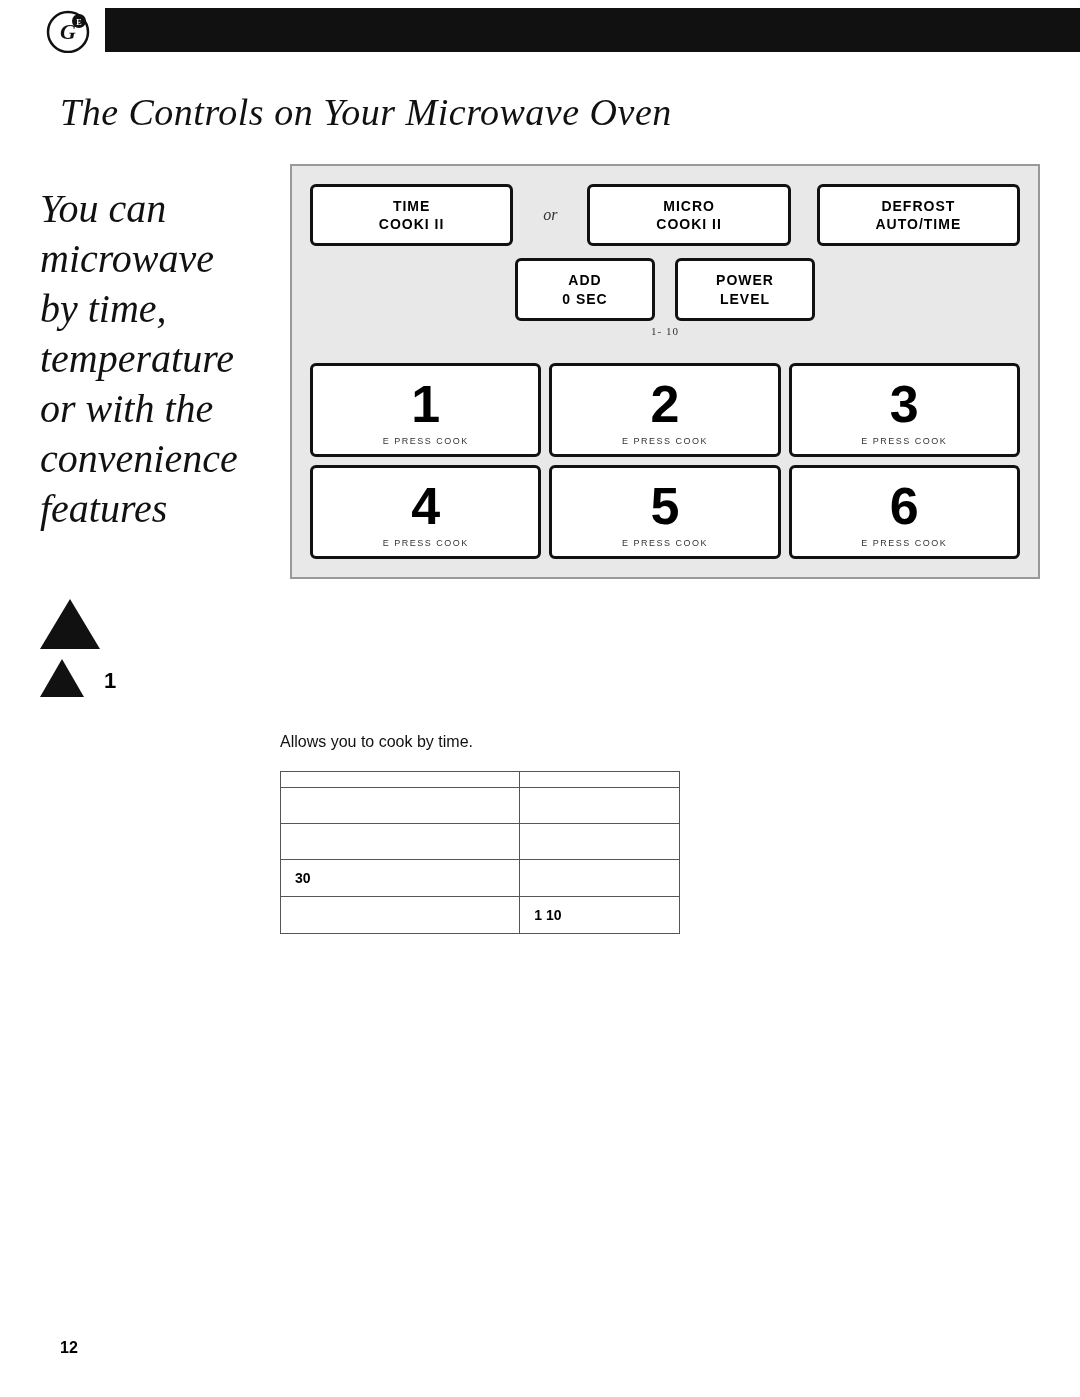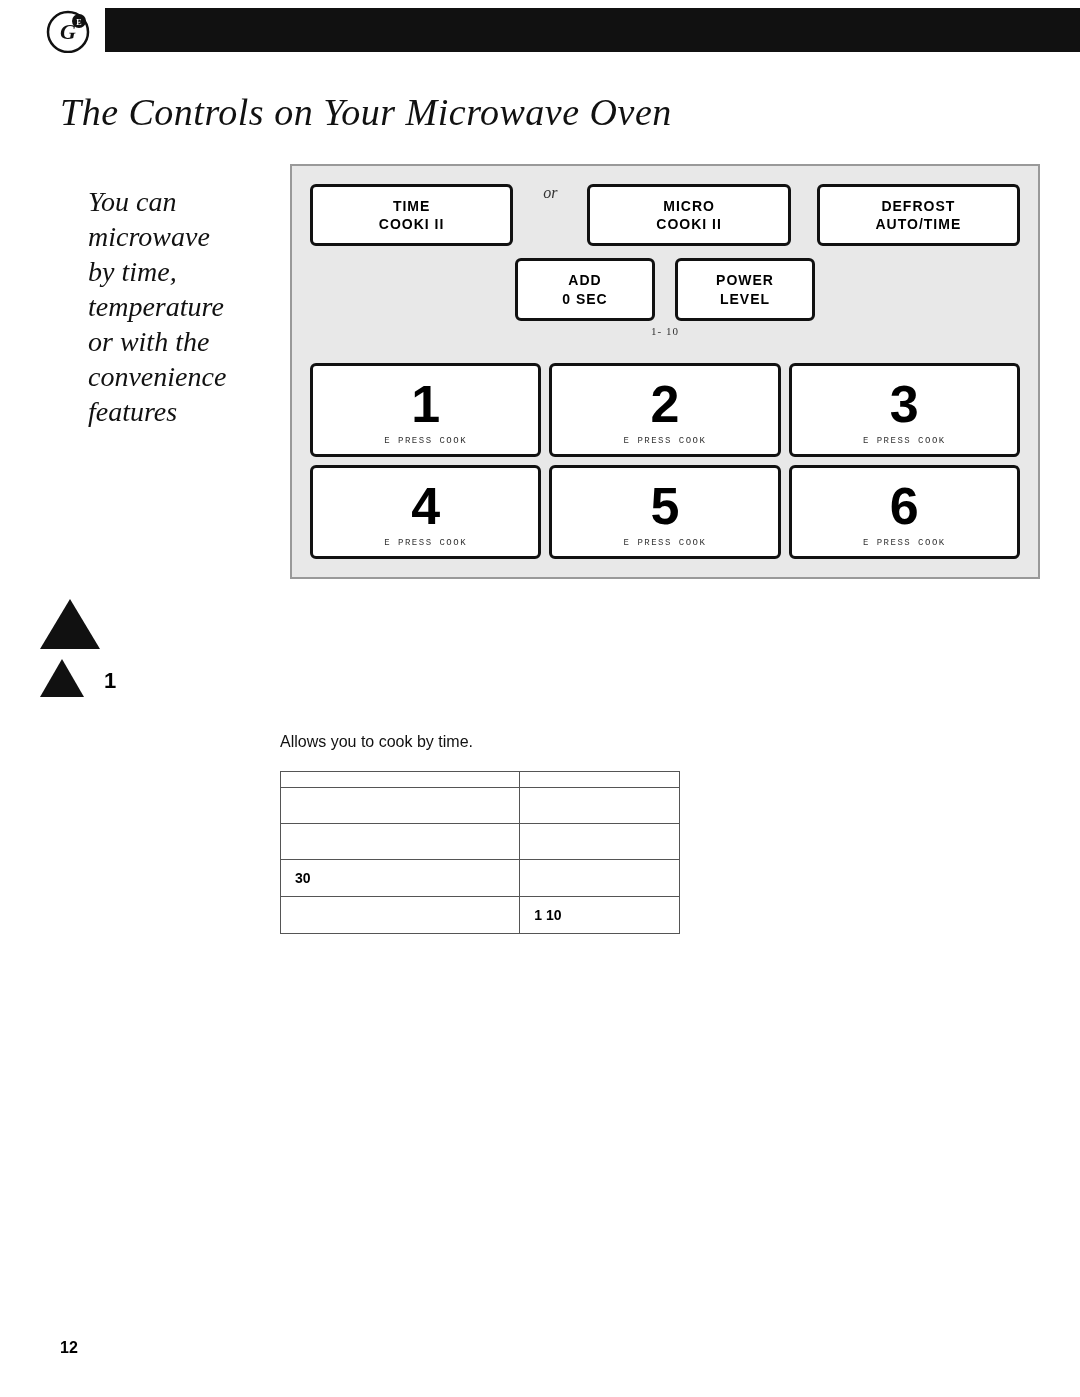--- a/index.html
+++ b/index.html
@@ -58,46 +58,45 @@
     }
 
     
     .left-text {
       width: 220px;
       flex-shrink: 0;
       padding-top: 20px;
     }
 
     .left-text h2 {
-      font-size: 28px;
+      font-size: 40px;
       font-style: italic;
       font-weight: normal;
       line-height: 1.25;
       color: #111;
-      margin-left: 48px;
     }
 
     
     .control-panel-area {
       flex: 1;
     }
 
     
     .control-panel {
       background: #e8e8e8;
       border: 2px solid #999;
       padding: 18px 18px 18px 18px;
       display: inline-block;
       width: 100%;
     }
 
     
     .top-buttons-row {
       display: flex;
-      align-items: flex-start;
+      align-items: center;
       justify-content: space-between;
       margin-bottom: 12px;
       gap: 26px;
     }
 
     .control-btn {
       background: #ffffff;
       border: 3px solid #111;
       border-radius: 6px;
       padding: 10px 14px;
@@ -180,21 +179,21 @@
       font-weight: bold;
       font-family: Arial, sans-serif;
       line-height: 1;
       margin-bottom: 6px;
     }
 
     .number-btn .press-label {
       font-size: 9px;
       letter-spacing: 1.5px;
       color: #333;
-      font-family: Liberation Mono, monospace;
+      font-family: Liberation Sans, sans-serif;
       text-transform: uppercase;
     }
 
     
     .arrow-section {
       padding: 20px 40px;
       display: flex;
       flex-direction: column;
       align-items: flex-start;
     }

